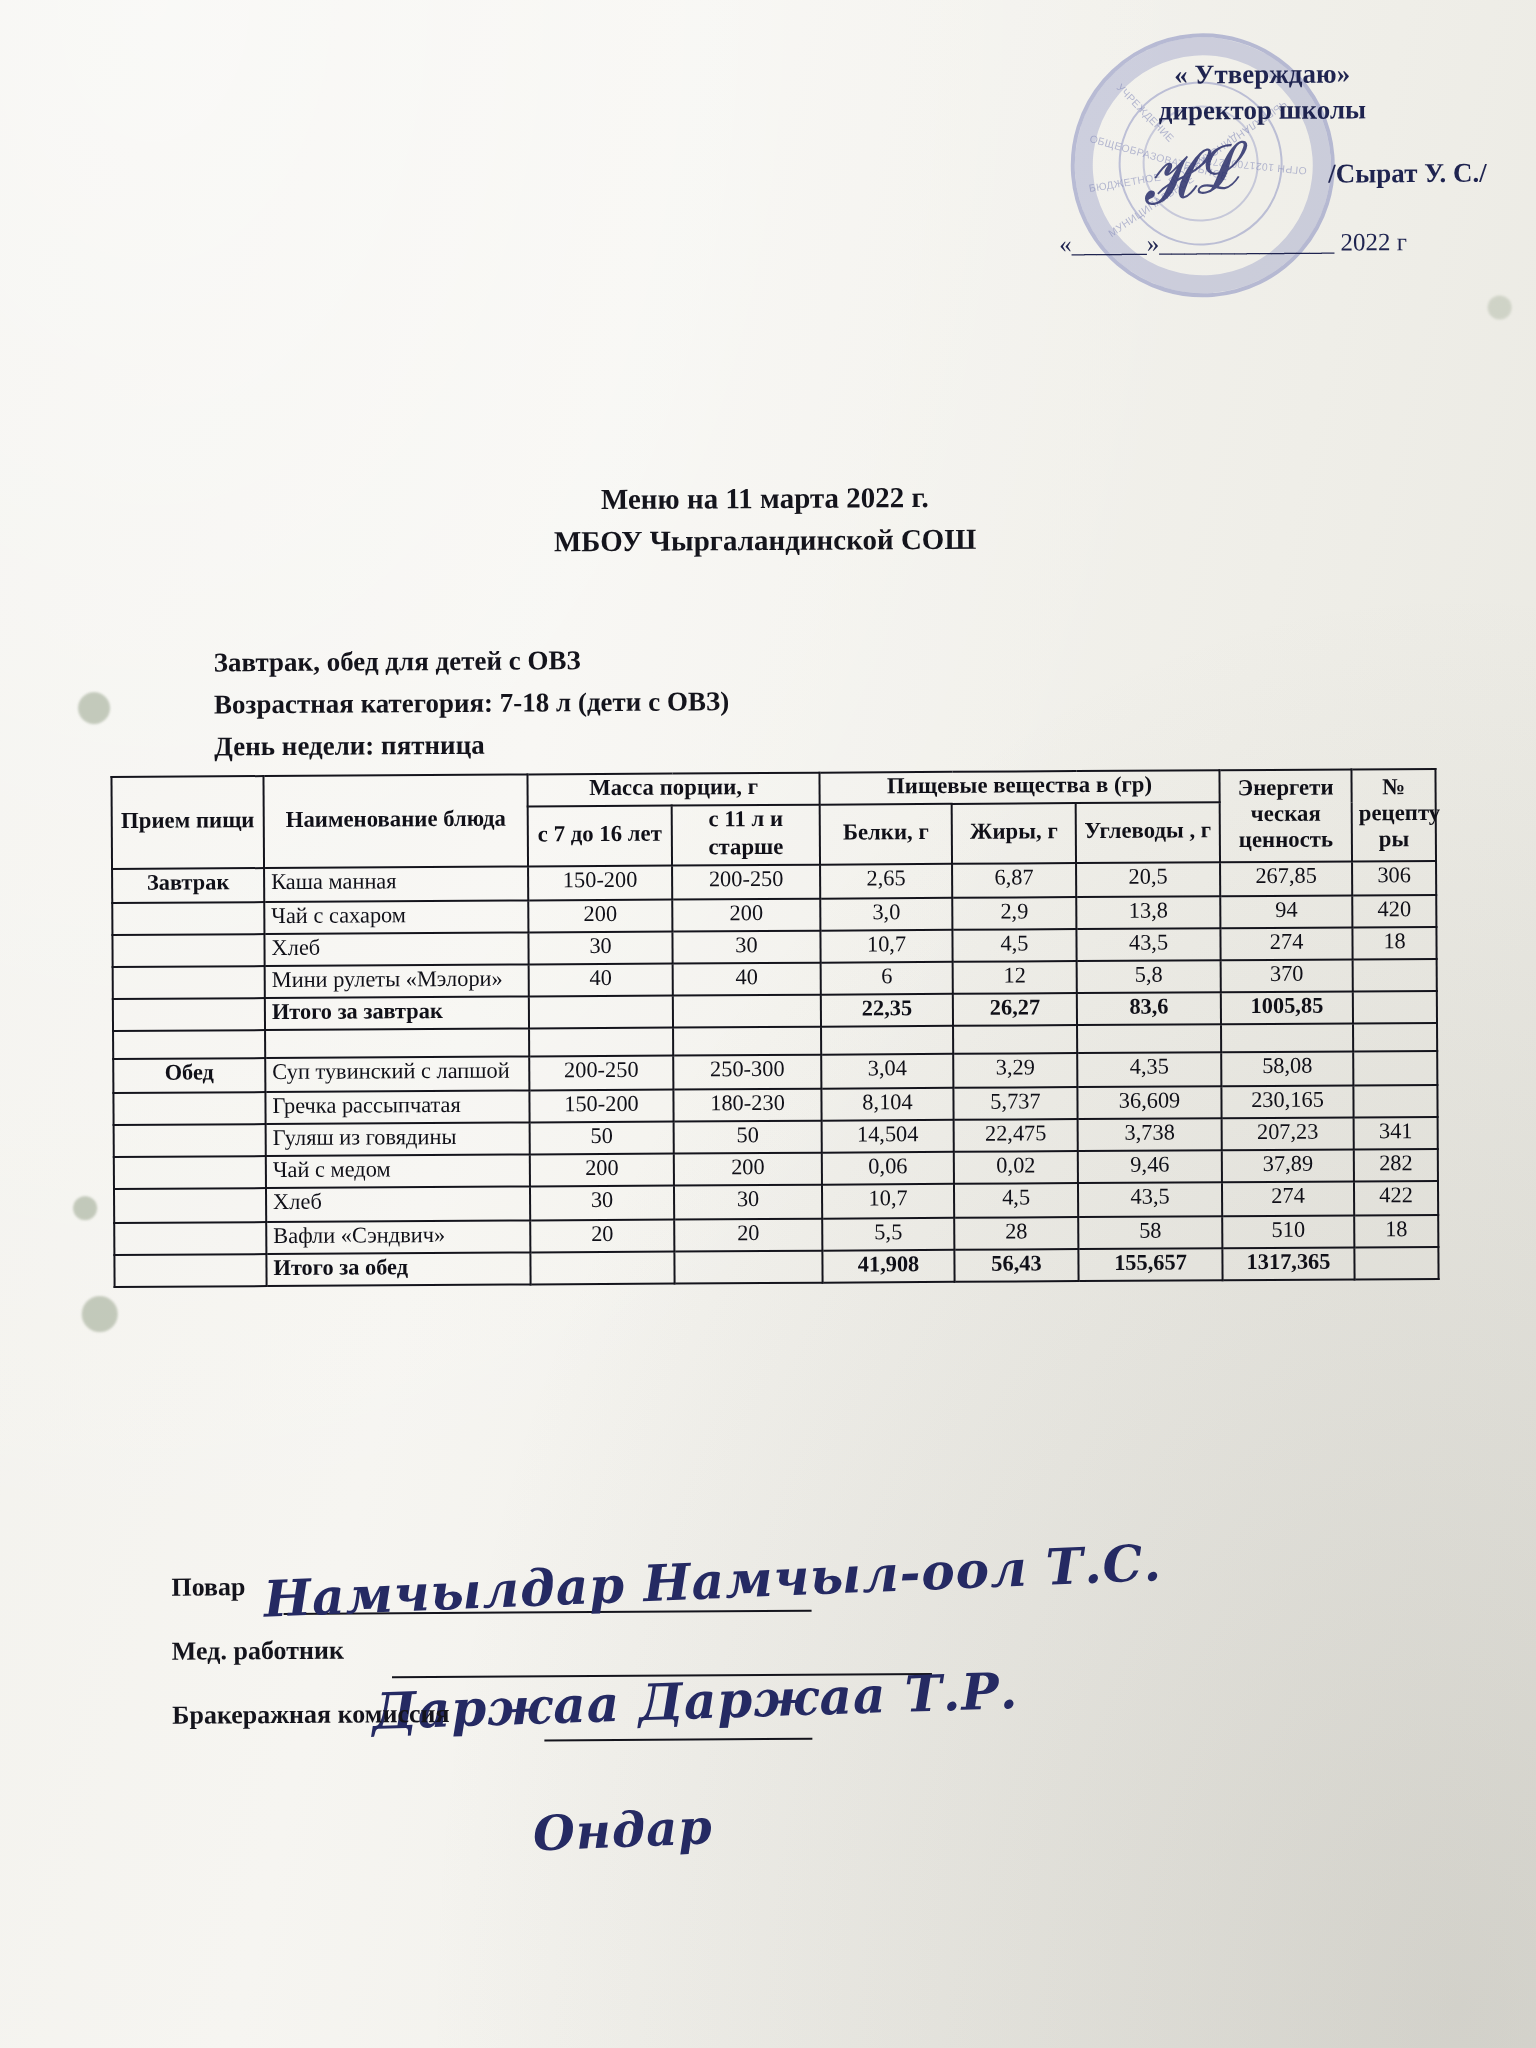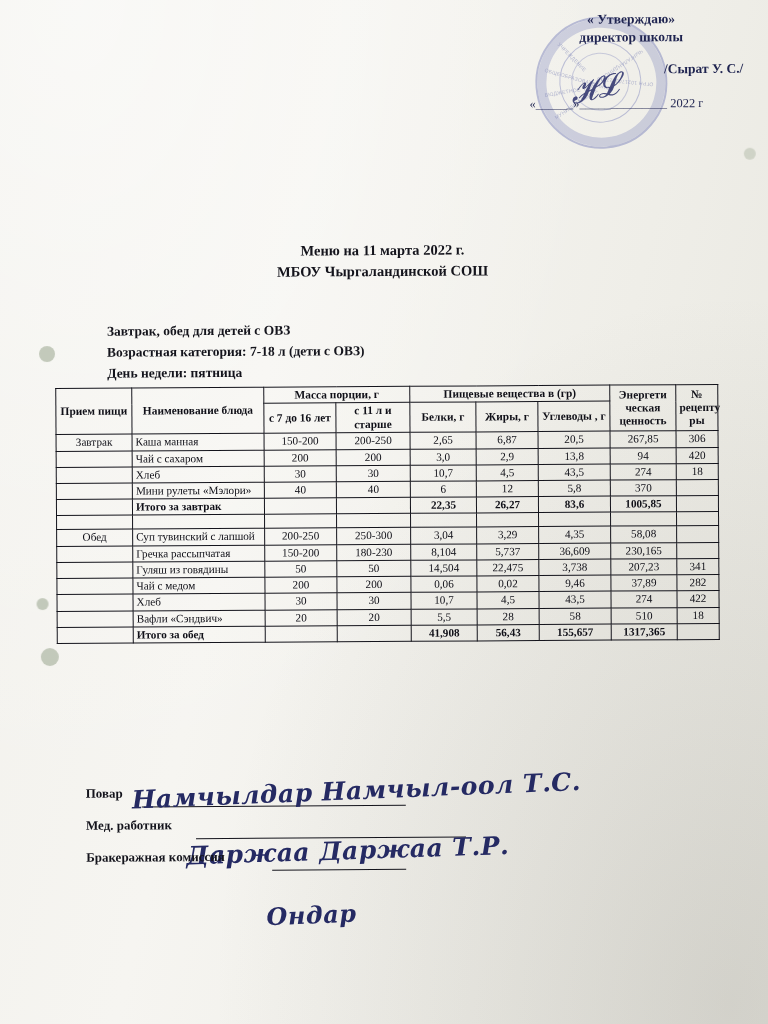--- a/index.html
+++ b/index.html
@@ -35,21 +35,21 @@
     left: 0; top: 0;
     width: 768px; height: 1024px;
     transform: rotate(-0.35deg);
     transform-origin: 50% 50%;
   }
 
   
   .approve-block {
     position: absolute;
     left: 520px;
-    top: 12px;
+    top: 30px;
     width: 228px;
     color: #1f2450;
     font-size: 13.5px;
     line-height: 1.35;
     text-align: center;
     font-weight: bold;
   }
   .approve-line { white-space: nowrap; }
   .approve-sign-row {
     margin-top: 14px;
@@ -162,21 +162,21 @@
     vertical-align: middle;
     line-height: 1.18;
   }
   table.menu th {
     text-align: center;
     font-weight: bold;
     font-size: 11.4px;
   }
   td.meal {
     text-align: center;
-    font-weight: normal;
+    font-weight: bold;
   }
   td.dish {
     text-align: left;
     padding-left: 6px;
   }
   td.num {
     text-align: center;
   }
   td.total {
     font-weight: bold;

